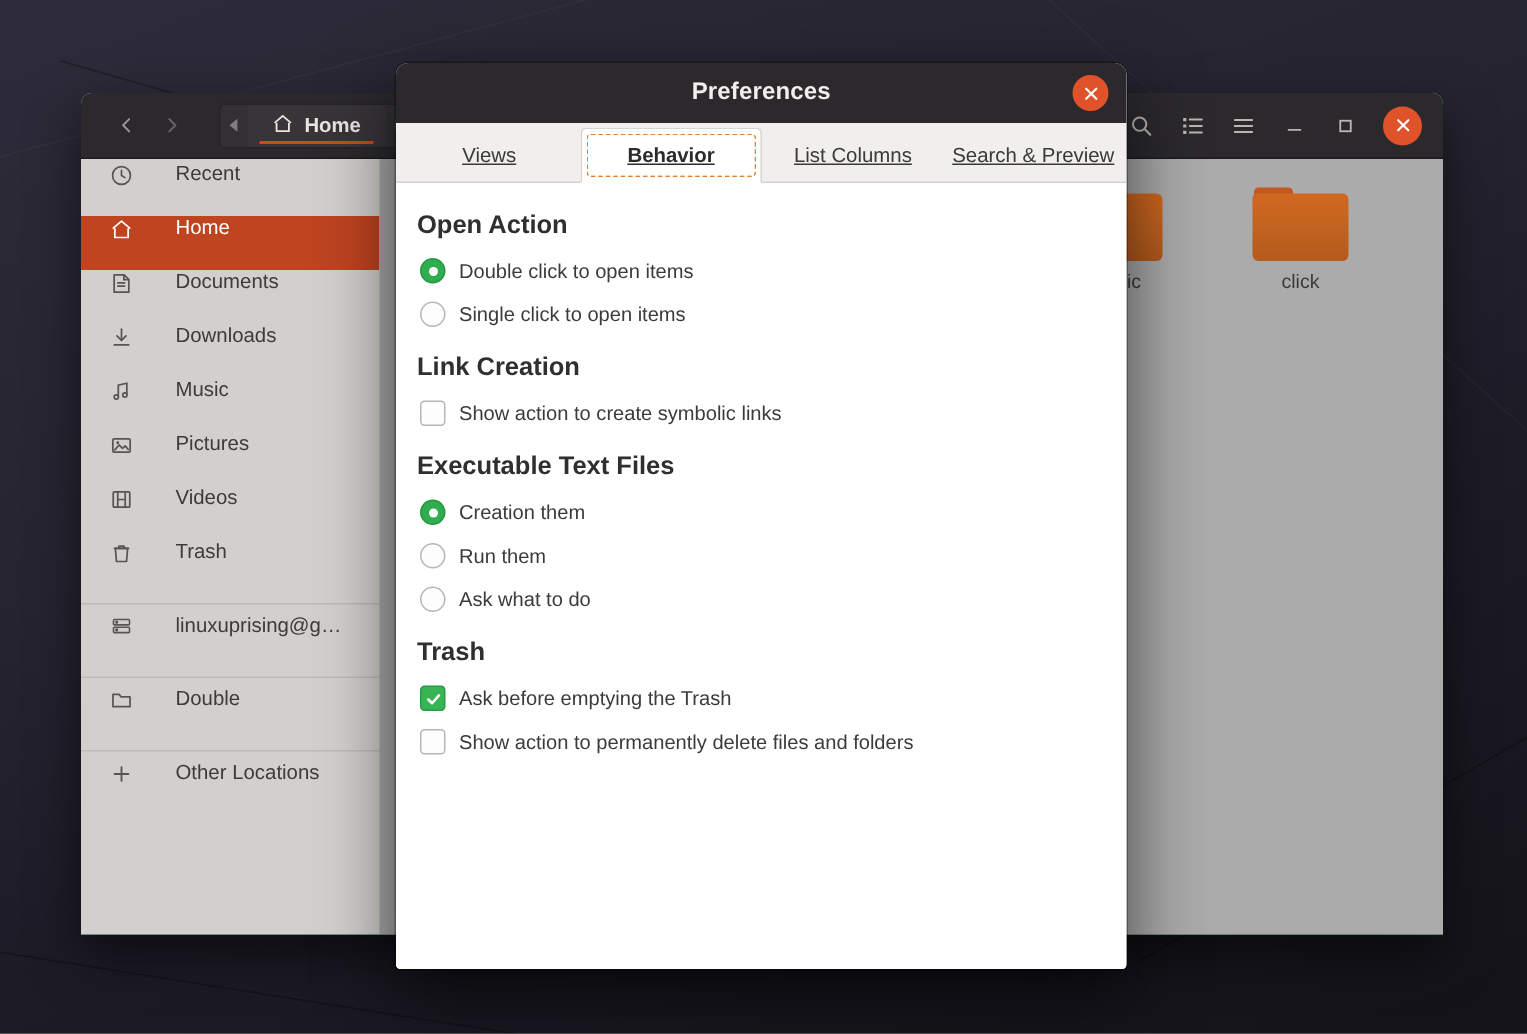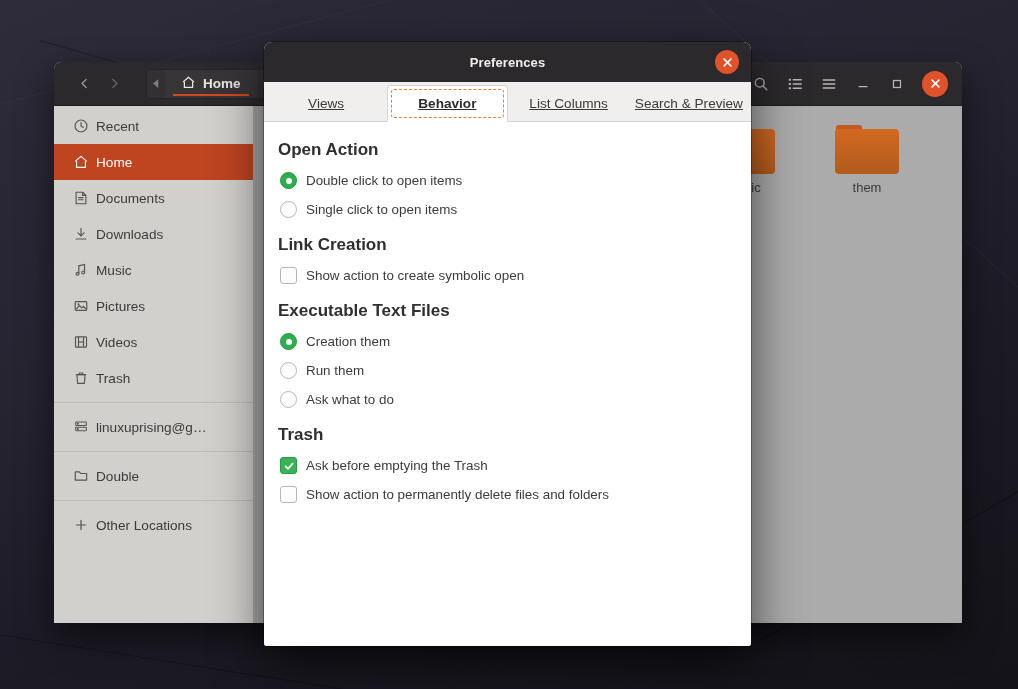--- a/index.html
+++ b/index.html
@@ -95,21 +95,21 @@
 
   #sidebar {
     width: 199px; flex: none;
     background: #d2d0cd;
     color: #3b3b39;
     font-size: 13.6px;
     padding-top: 2px;
     overflow: hidden;
   }
   .side-item {
-    display: flex; align-items: center; gap: 7px;
+    display: flex; gap: 28px;
     height: 36px; padding: 0 0 0 18px;
     color: #3c3b39;
     white-space: nowrap;
   }
   .side-item .ico {
     width: 17px; height: 17px; flex: none;
     display: flex; align-items: center; justify-content: center;
     color: #565553;
   }
   .side-item.selected {
@@ -163,21 +163,21 @@
     overflow: hidden;
     display: flex; flex-direction: column;
   }
   #prefs-titlebar {
     height: 40px; flex: none;
     background: #2b292c;
     display: flex; align-items: center; justify-content: center;
     position: relative;
   }
   #prefs-title {
-    color: #f1efee; font-size: 13px; font-weight: bold;
+    color: #f1efee; font-size: 16px; font-weight: bold;
     letter-spacing: 0.1px;
   }
   #prefs-close {
     position: absolute; right: 12px; top: 8px;
     width: 24px; height: 24px; border-radius: 50%;
     background: #e0522a;
     display: flex; align-items: center; justify-content: center;
     color: #ffffff; font-size: 12px; line-height: 1;
   }
   #prefs-tabs {
@@ -493,21 +493,21 @@
                 </svg>
             </div>
           </div>
           <div class="folder-label">Public</div>
         </div>
         <div class="folder-cell">
           <div class="folder-icon">
             <div class="tab"></div>
               <div class="body"></div>
           </div>
-          <div class="folder-label">them</div>
+          <div class="folder-label">click</div>
         </div>
       </div>
     </div>
   </div>
 </div>
 
 <div id="prefs">
 
   <div id="prefs-titlebar">
     <span id="prefs-title">Preferences</span>
@@ -549,21 +549,21 @@
       </div>
     </div>
     <div class="gap-sm"></div>
 
     <div class="group">
       <div class="group-title">Link Creation</div>
       <div class="opt-row">
         <span class="checkbox">
           
         </span>
-        <span class="opt-label">Show action to create symbolic open</span>
+        <span class="opt-label">Show action to create symbolic links</span>
       </div>
     </div>
     <div class="gap-sm"></div>
 
     <div class="group">
       <div class="group-title">Executable Text Files</div>
       <div class="opt-row">
         <span class="radio on"></span>
         <span class="opt-label">Creation them</span>
       </div>

